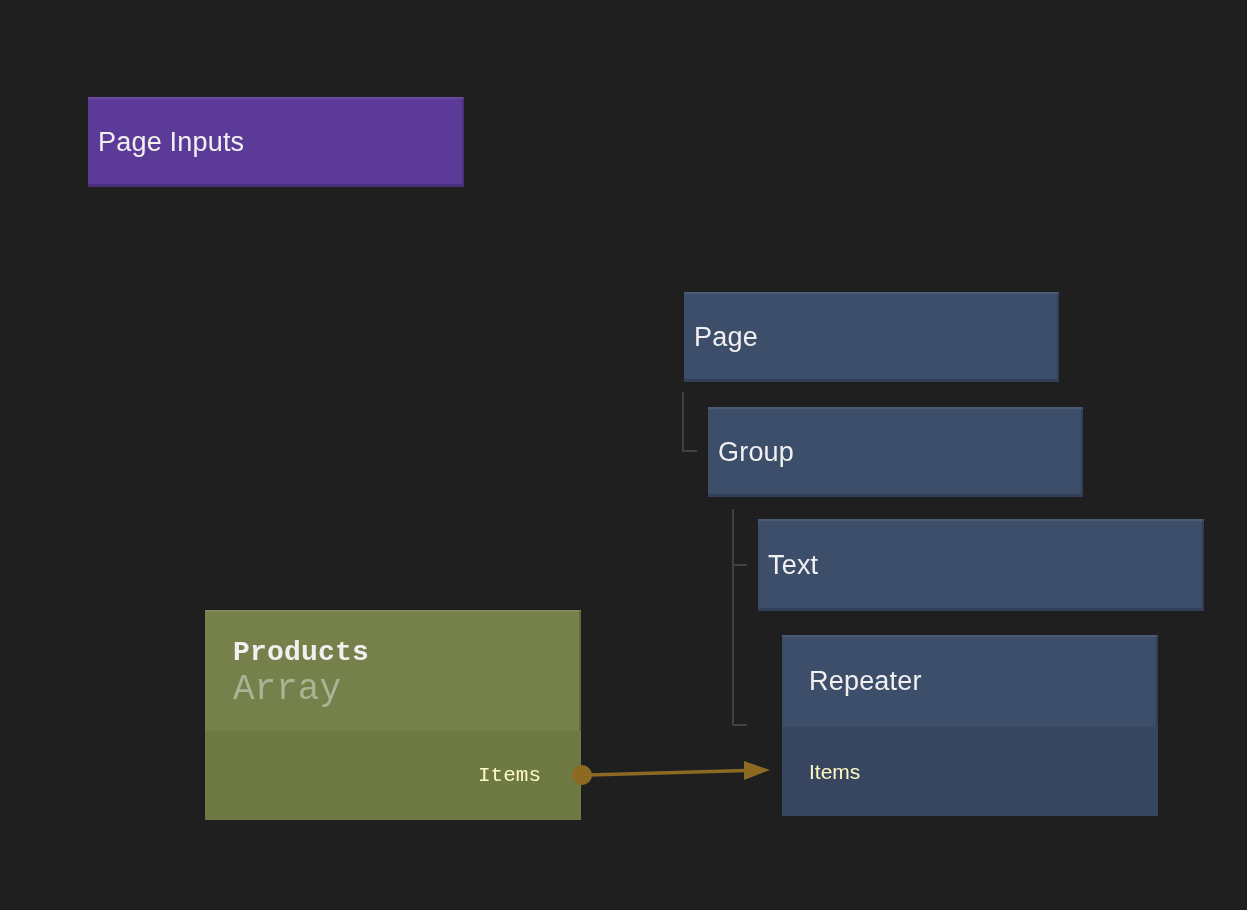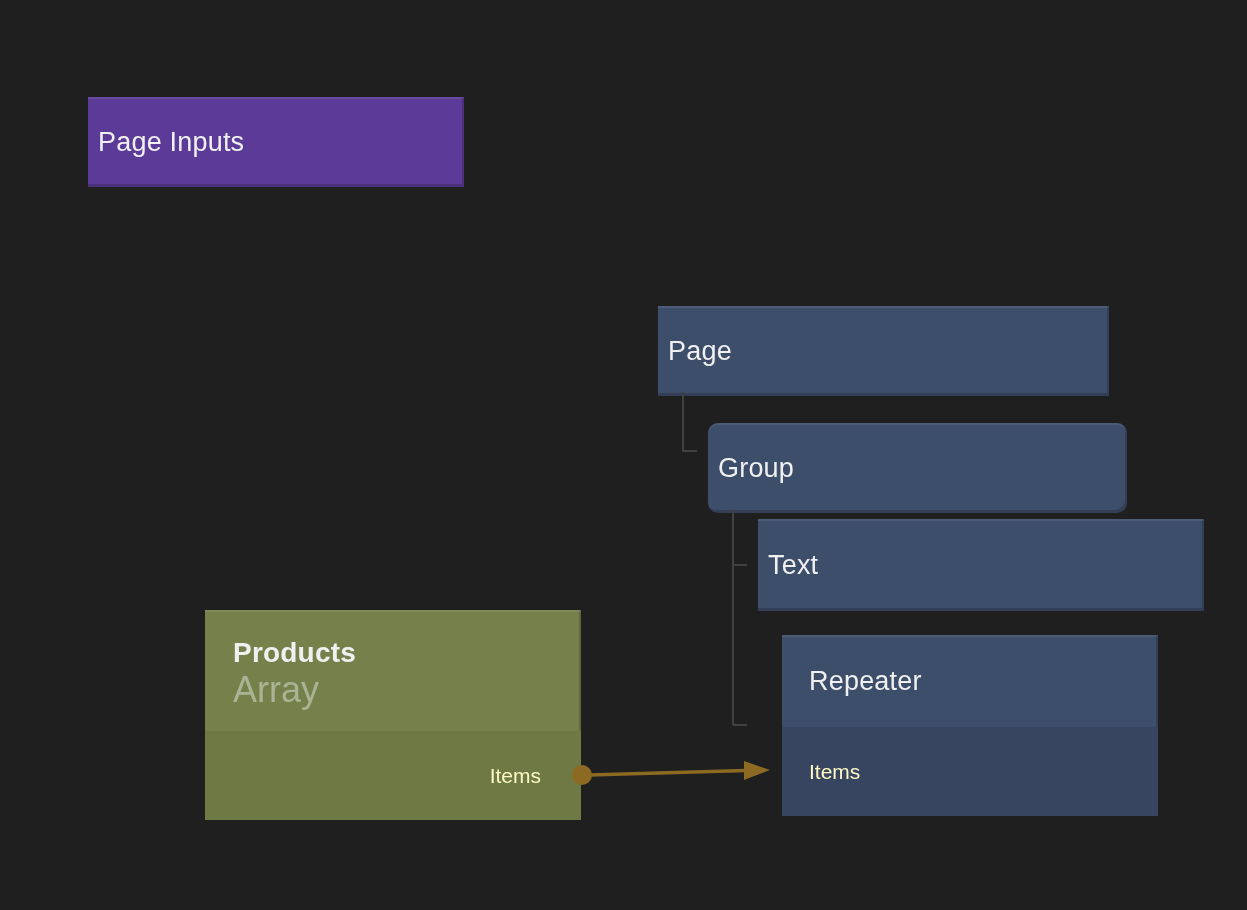--- a/index.html
+++ b/index.html
@@ -37,39 +37,39 @@
     font-weight: 400;
     color: var(--text-primary);
     letter-spacing: 0.2px;
   }
   .node-simple {
     display: flex;
     align-items: center;
     padding-left: 10px;
   }
   .node-page-inputs { left: 88px; top: 97px;  width: 376px; height: 90px; background: var(--purple); }
-  .node-page        { left: 658px; top: 292px; width: 451px; height: 90px; background: var(--blue); margin-top: 14px; }
-  .node-group       { left: 708px; top: 423px; width: 419px; height: 90px; background: var(--blue); border-radius: 10px; }
+  .node-page        { left: 684px; top: 292px; width: 375px; height: 90px; background: var(--blue); }
+  .node-group       { left: 708px; top: 407px; width: 375px; height: 90px; background: var(--blue); }
   .node-text        { left: 758px; top: 519px; width: 446px; height: 92px; background: var(--blue); }
 
   .node-repeater { left: 758px; top: 635px; width: 376px; height: 181px; background: var(--blue); margin-left: 24px; }
   .node-repeater .node-header {
     height: 92px;
     display: flex; align-items: center;
     padding-left: 27px;
   }
   .node-repeater .node-port-row {
     height: 89px;
     background: var(--blue-dark);
     display: flex; align-items: center;
     padding-left: 27px;
   }
   .port-label { font-size: 21px; color: #fef9c3; }
 
-  .node-products { left: 205px; top: 610px; width: 376px; height: 210px; background: var(--green); }
+  .node-products { left: 205px; top: 610px; width: 376px; height: 210px; background: var(--green); font-family: Liberation Mono, monospace; }
   .node-products .node-header {
     height: 121px;
     padding: 24px 0 0 28px;
   }
   .node-products .node-header .node-title { font-weight: 600; font-size: 28px; line-height: 37px; }
   .node-products .node-subtitle {
     font-size: 36px; line-height: 37px;
     color: var(--text-muted);
     font-weight: 400;
   }

